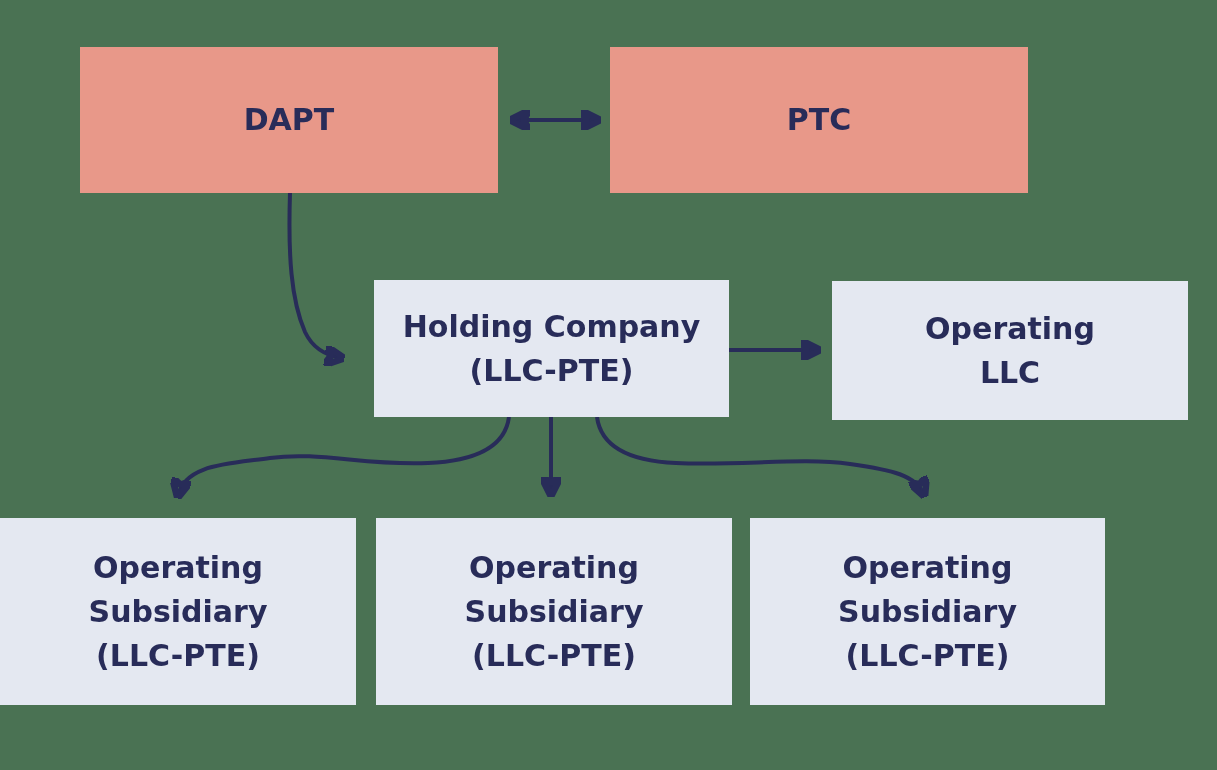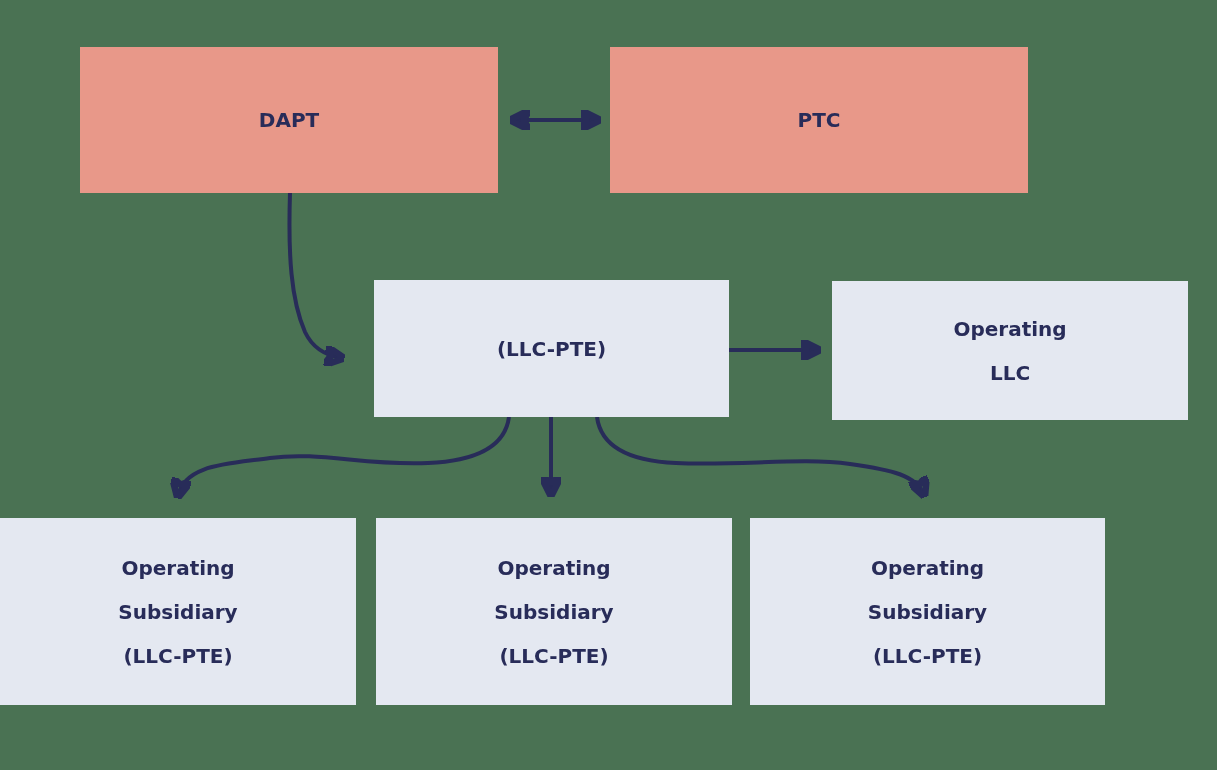--- a/index.html
+++ b/index.html
@@ -32,21 +32,21 @@
   }
   .node{
     position:absolute;
     display:flex;
     flex-direction:column;
     align-items:center;
     justify-content:center;
     text-align:center;
     color:var(--line-and-text);
     font-weight:bold;
-    font-size:20px;
+    font-size:30px;
     line-height:44px;
   }
   .node.salmon{background:var(--trust-box);}
   .node.lavender{background:var(--entity-box);}
 </style>
 </head>
 <body>
 
 <div class="canvas">
 
@@ -72,20 +72,21 @@
 
   <div class="node salmon" style="left:80px;top:47px;width:418px;height:146px">
     <div>DAPT</div>
   </div>
 
   <div class="node salmon" style="left:610px;top:47px;width:418px;height:146px">
     <div>PTC</div>
   </div>
 
   <div class="node lavender" style="left:374px;top:280px;width:355px;height:137px">
+    <div>Holding Company</div>
     <div>(LLC-PTE)</div>
   </div>
 
   <div class="node lavender" style="left:832px;top:281px;width:356px;height:139px">
     <div>Operating</div>
     <div>LLC</div>
   </div>
 
   <div class="node lavender" style="left:0px;top:518px;width:356px;height:187px">
     <div>Operating</div>

